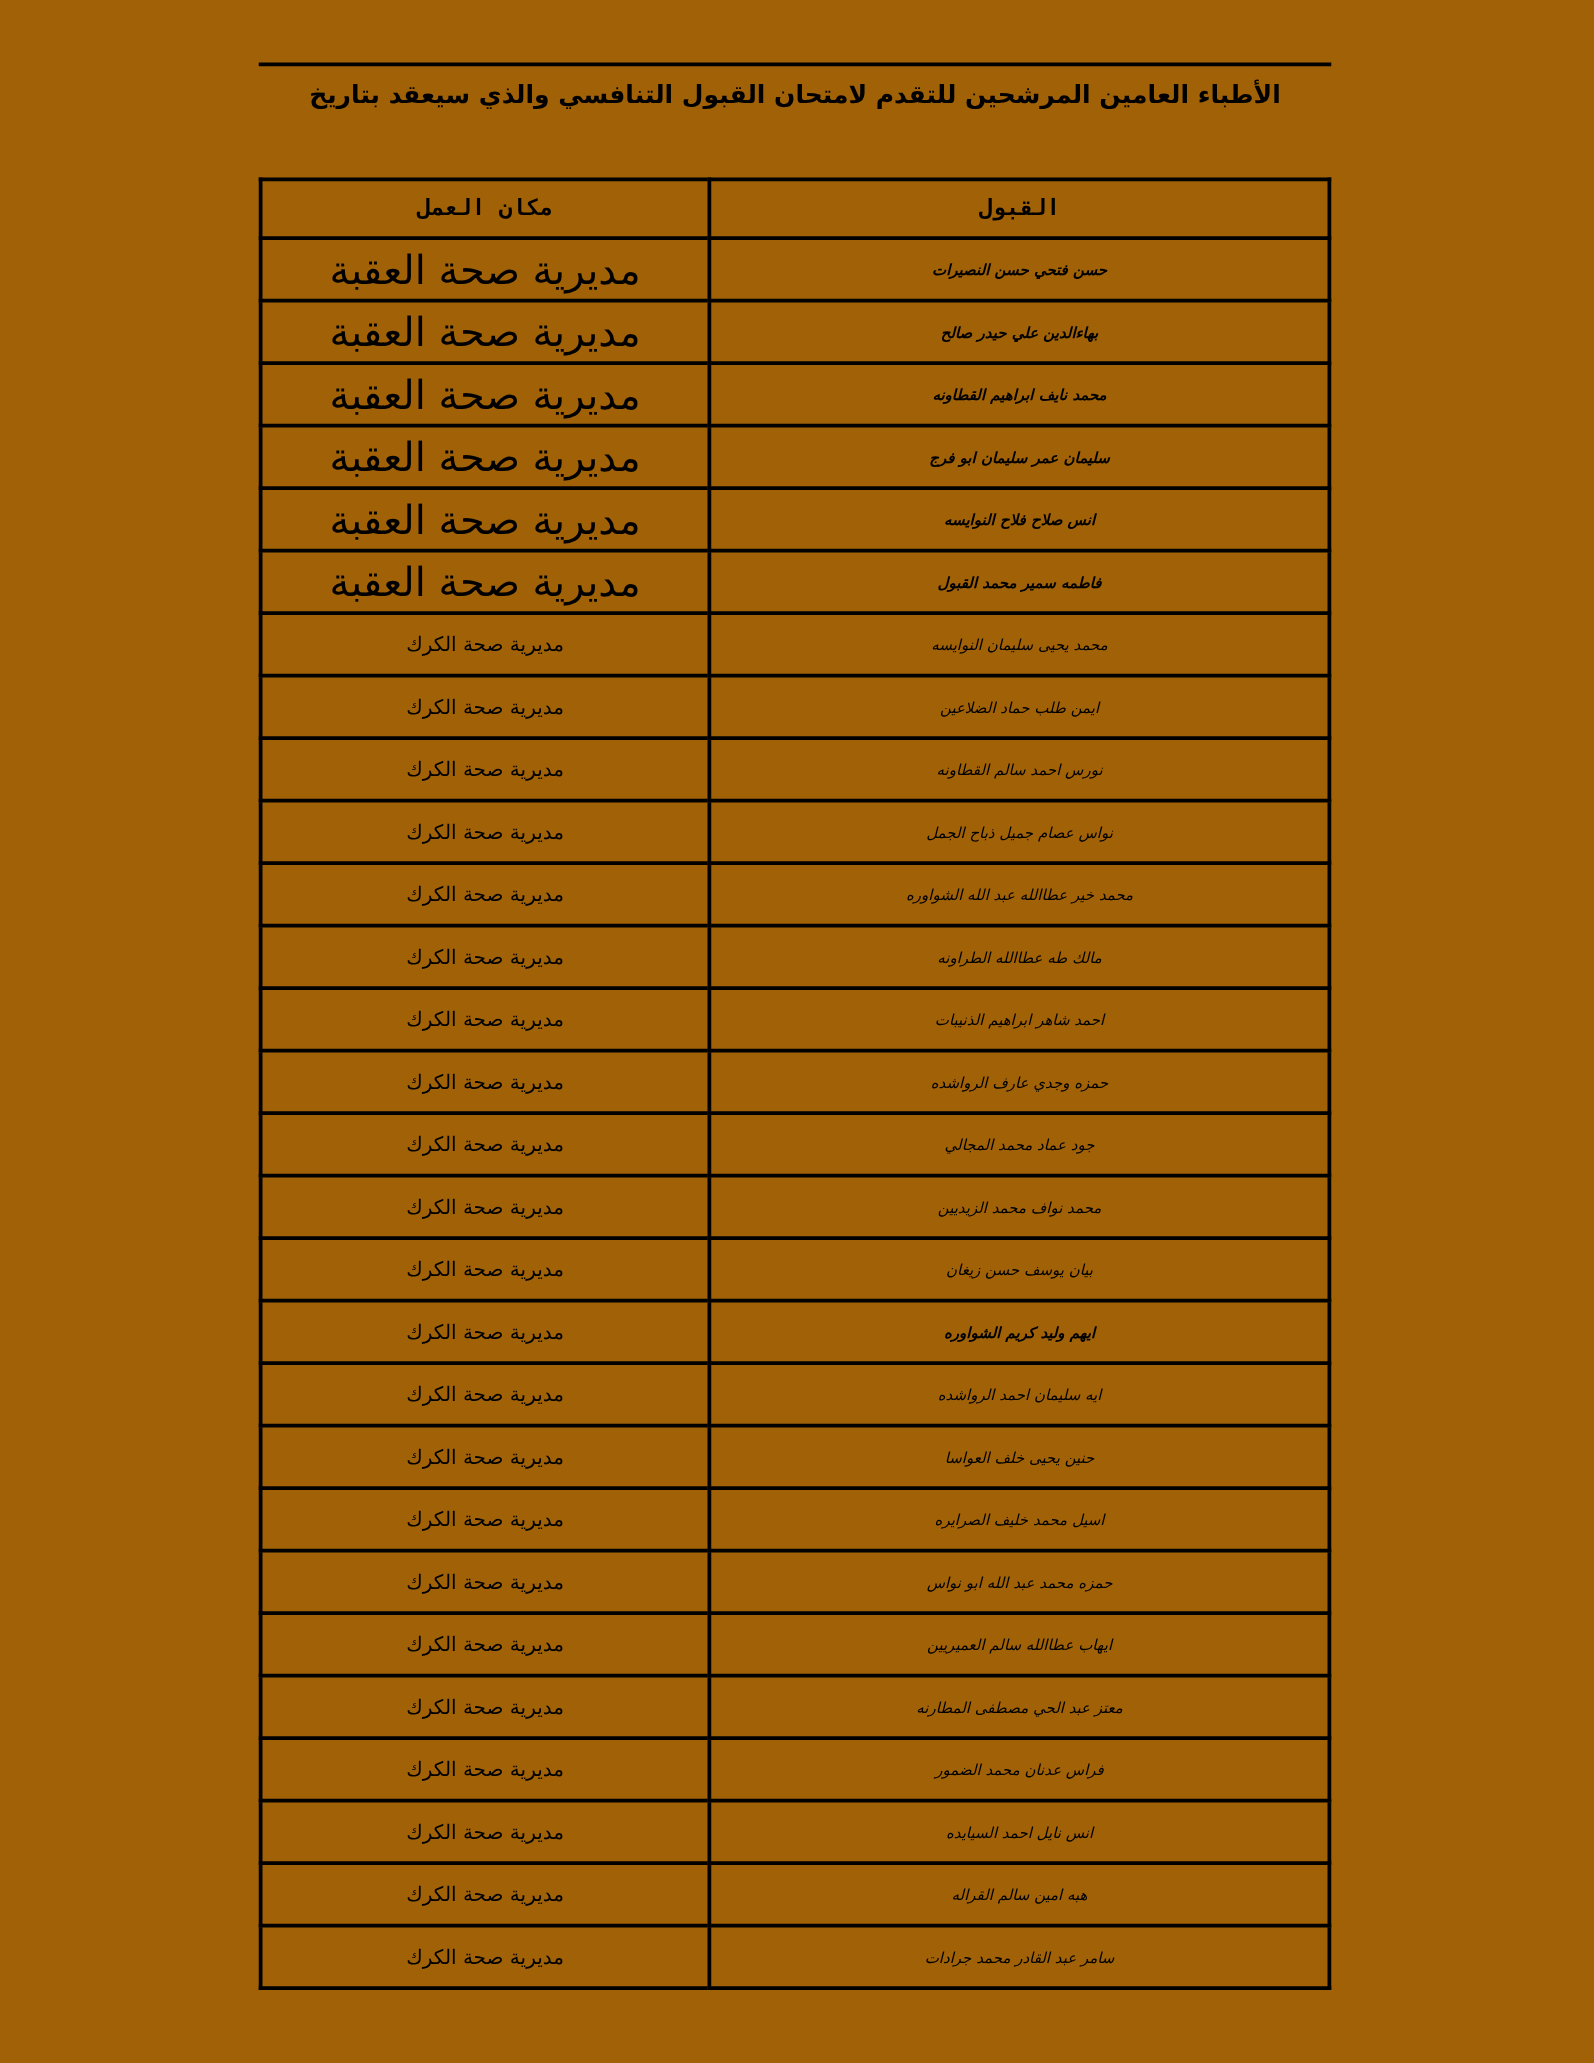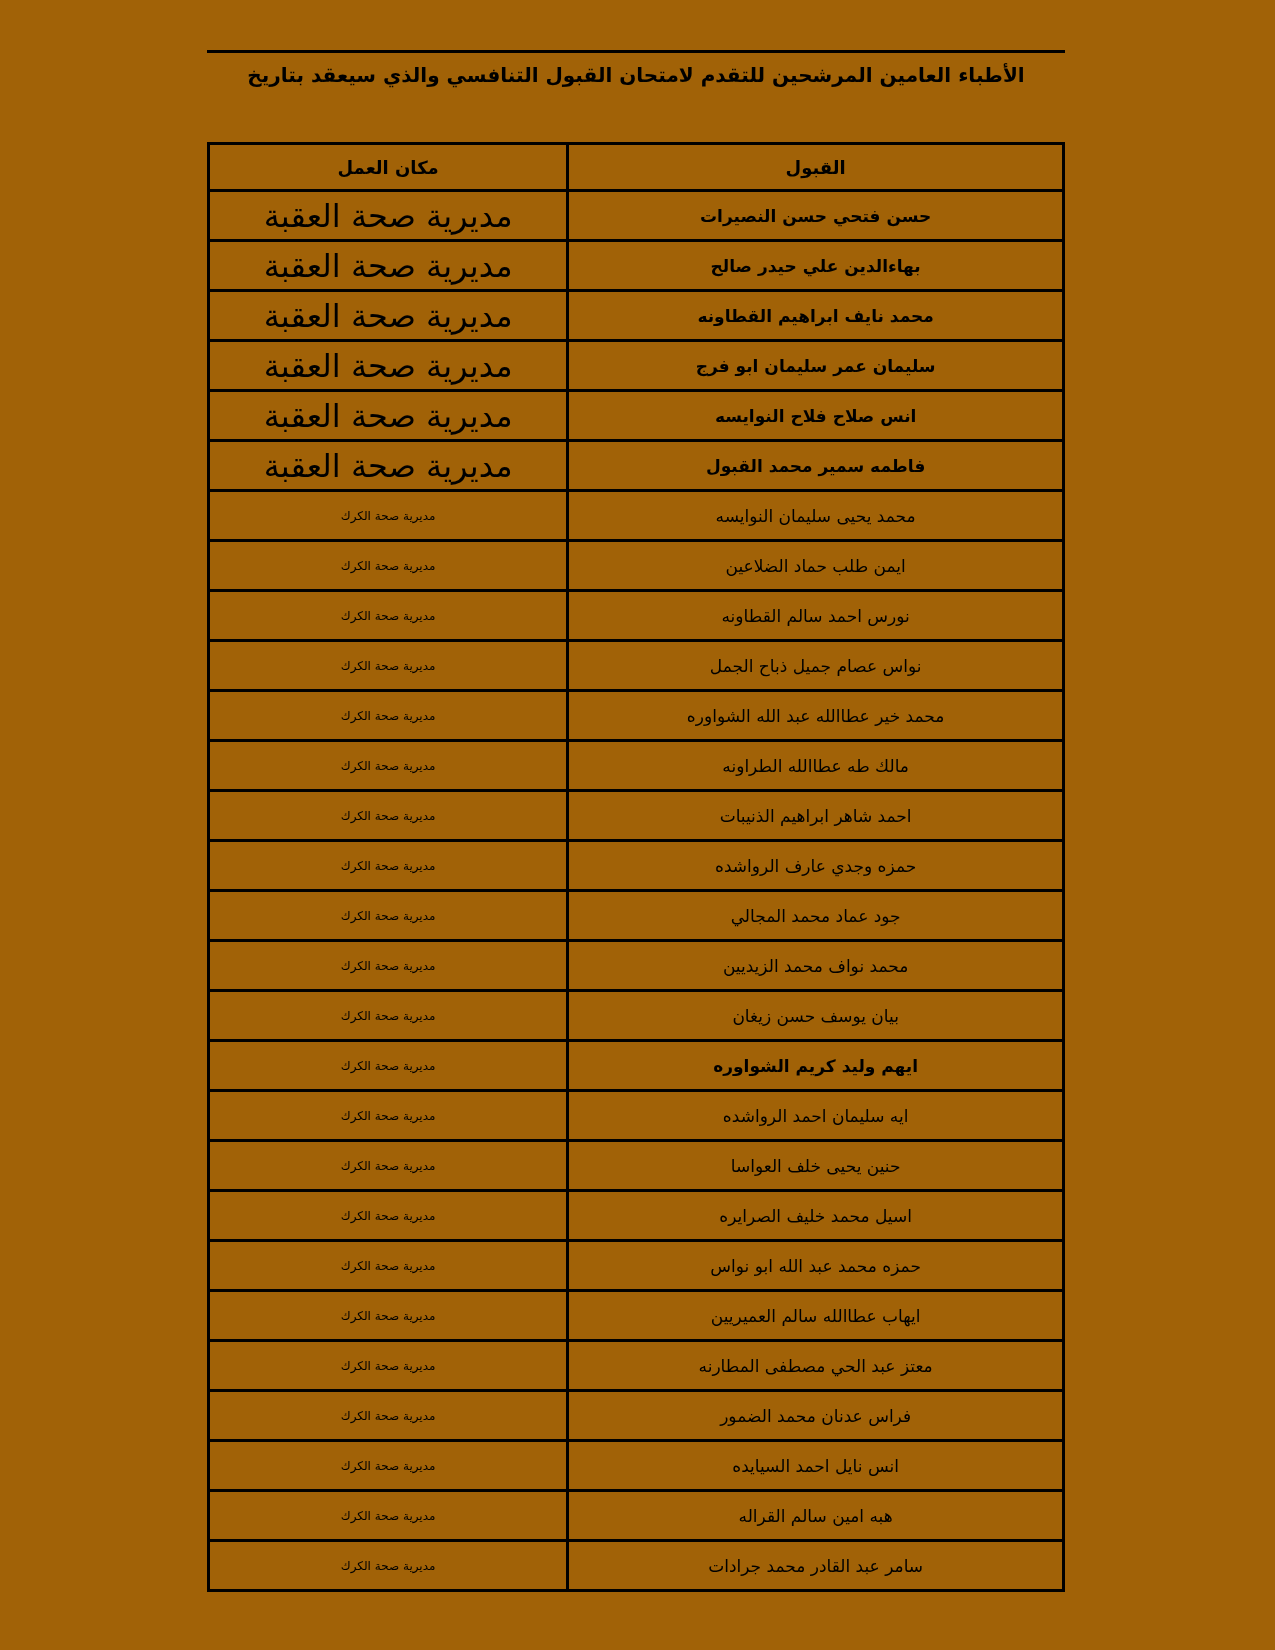--- a/index.html
+++ b/index.html
@@ -57,26 +57,26 @@
     border: 3px solid #000;
   }
   .roster th, .roster td {
     border: 3px solid #000;
     text-align: center;
     vertical-align: middle;
     padding: 0 6px;
     overflow: hidden;
   }
   .roster thead tr { height: 47px; }
-  .roster thead th { font-size: 18px; font-weight: bold; }
+  .roster thead th { font-size: 18px; font-weight: bold; font-family: Liberation Mono, monospace; }
   .roster tr.data-row { height: 50px; }
-  td.name { font-size: 17px; font-weight: normal; }
+  td.name { font-size: 12px; font-weight: normal; font-style: italic; }
   td.name.bold { font-weight: bold; }
   td.wp-aqaba { font-size: 32px; }
-  td.wp-karak { font-size: 12px; }
+  td.wp-karak { font-size: 16px; }
 </style>
 </head>
 <body>
 
 <div class="sheet">
 
   <div class="top-rule"></div>
 
   <div class="heading">
     <div class="title-line">الأطباء العامين المرشحين للتقدم لامتحان القبول التنافسي والذي سيعقد بتاريخ</div>

